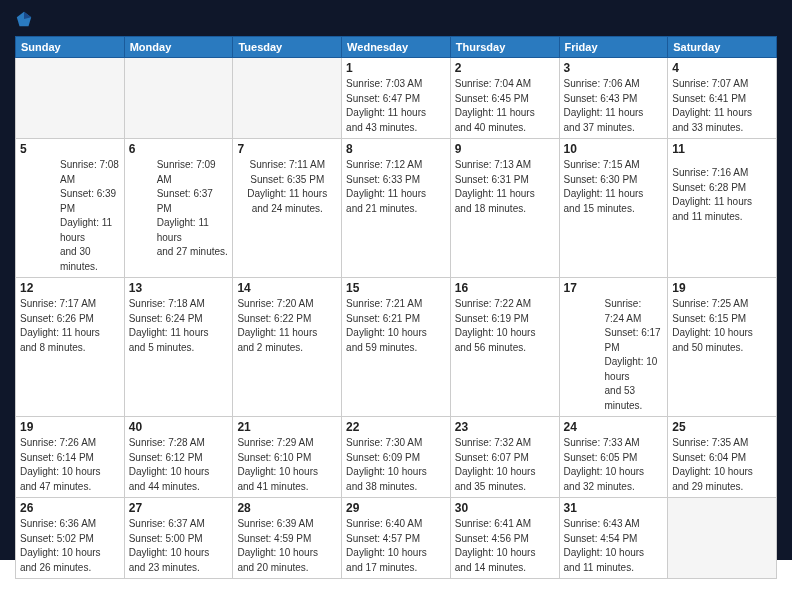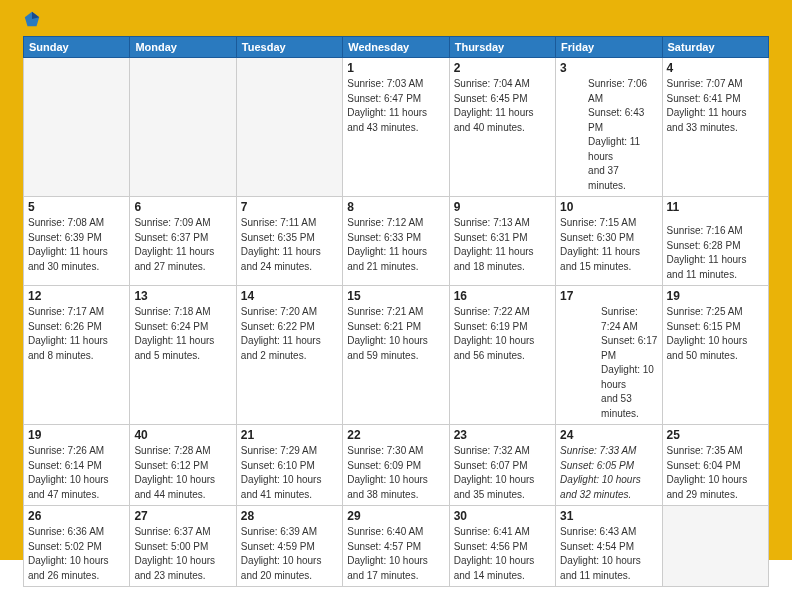--- a/index.html
+++ b/index.html
@@ -6,22 +6,22 @@
     body {
       font-family: Arial, sans-serif;
       background: #fff;
       width: 792px;
       height: 612px;
       overflow: hidden;
     }
     .container {
       width: 792px;
       height: 560px;
-      padding: 10px 23px;
-      background: #eab308;
+      padding: 10px 15px;
+      background: #0f172a;
     }
     .header {
       display: flex;
       justify-content: space-between;
       align-items: flex-start;
       margin-bottom: 8px;
     }
     .logo {
       display: flex;
       align-items: center;
@@ -146,51 +146,51 @@
           </td>
           <td>
             <div class="day-num">2</div>
             <div class="day-info" style="white-space: pre-line;">Sunrise: 7:04 AM
 Sunset: 6:45 PM
 Daylight: 11 hours
 and 40 minutes.</div>
           </td>
           <td>
             <div class="day-num">3</div>
-            <div class="day-info" style="white-space: pre-line; margin-left: 28px;">Sunrise: 7:06 AM
+            <div class="day-info" style="white-space: pre-line;">Sunrise: 7:06 AM
 Sunset: 6:43 PM
 Daylight: 11 hours
 and 37 minutes.</div>
           </td>
           <td>
             <div class="day-num">4</div>
             <div class="day-info" style="white-space: pre-line;">Sunrise: 7:07 AM
 Sunset: 6:41 PM
 Daylight: 11 hours
 and 33 minutes.</div>
           </td>
         </tr>
         <tr>
           <td>
             <div class="day-num">5</div>
-            <div class="day-info" style="white-space: pre-line;">Sunrise: 7:08 AM
+            <div class="day-info" style="white-space: pre-line; margin-left: 40px;">Sunrise: 7:08 AM
 Sunset: 6:39 PM
 Daylight: 11 hours
 and 30 minutes.</div>
           </td>
           <td>
             <div class="day-num">6</div>
-            <div class="day-info" style="white-space: pre-line;">Sunrise: 7:09 AM
+            <div class="day-info" style="white-space: pre-line; margin-left: 28px;">Sunrise: 7:09 AM
 Sunset: 6:37 PM
 Daylight: 11 hours
 and 27 minutes.</div>
           </td>
           <td>
             <div class="day-num">7</div>
-            <div class="day-info" style="white-space: pre-line;">Sunrise: 7:11 AM
+            <div class="day-info" style="white-space: pre-line; text-align: center;">Sunrise: 7:11 AM
 Sunset: 6:35 PM
 Daylight: 11 hours
 and 24 minutes.</div>
           </td>
           <td>
             <div class="day-num">8</div>
             <div class="day-info" style="white-space: pre-line;">Sunrise: 7:12 AM
 Sunset: 6:33 PM
 Daylight: 11 hours
 and 21 minutes.</div>
@@ -299,21 +299,21 @@
           </td>
           <td>
             <div class="day-num">23</div>
             <div class="day-info" style="white-space: pre-line;">Sunrise: 7:32 AM
 Sunset: 6:07 PM
 Daylight: 10 hours
 and 35 minutes.</div>
           </td>
           <td>
             <div class="day-num">24</div>
-            <div class="day-info" style="white-space: pre-line; font-style: italic;">Sunrise: 7:33 AM
+            <div class="day-info" style="white-space: pre-line;">Sunrise: 7:33 AM
 Sunset: 6:05 PM
 Daylight: 10 hours
 and 32 minutes.</div>
           </td>
           <td>
             <div class="day-num">25</div>
             <div class="day-info" style="white-space: pre-line;">Sunrise: 7:35 AM
 Sunset: 6:04 PM
 Daylight: 10 hours
 and 29 minutes.</div>

